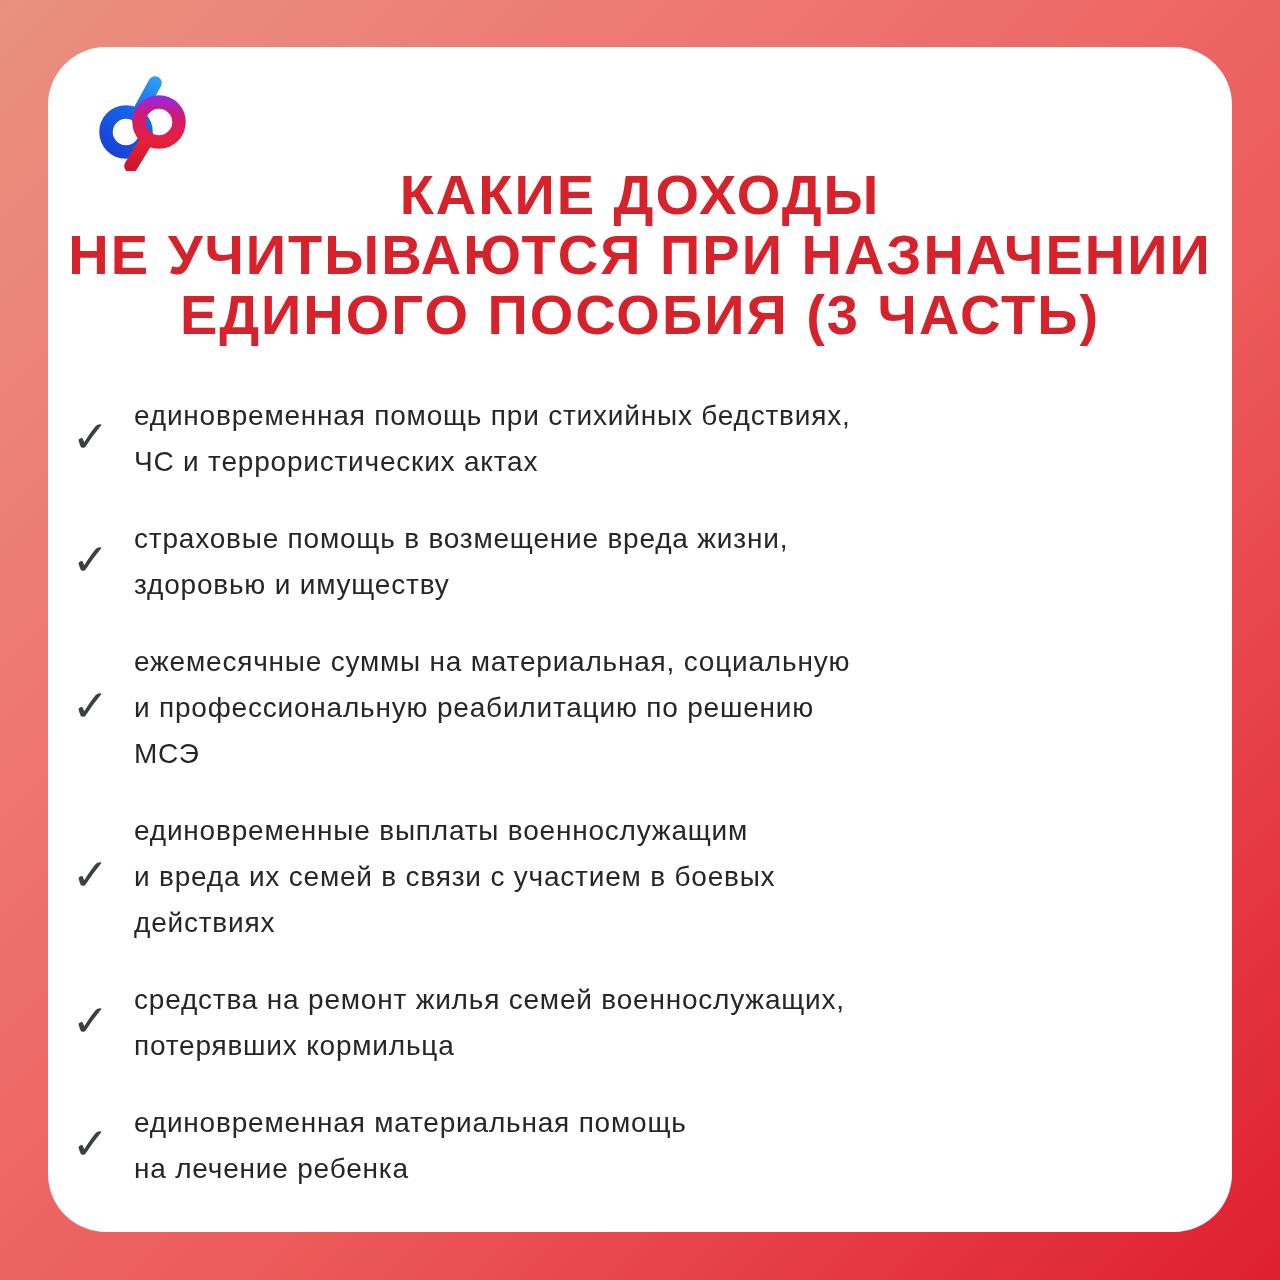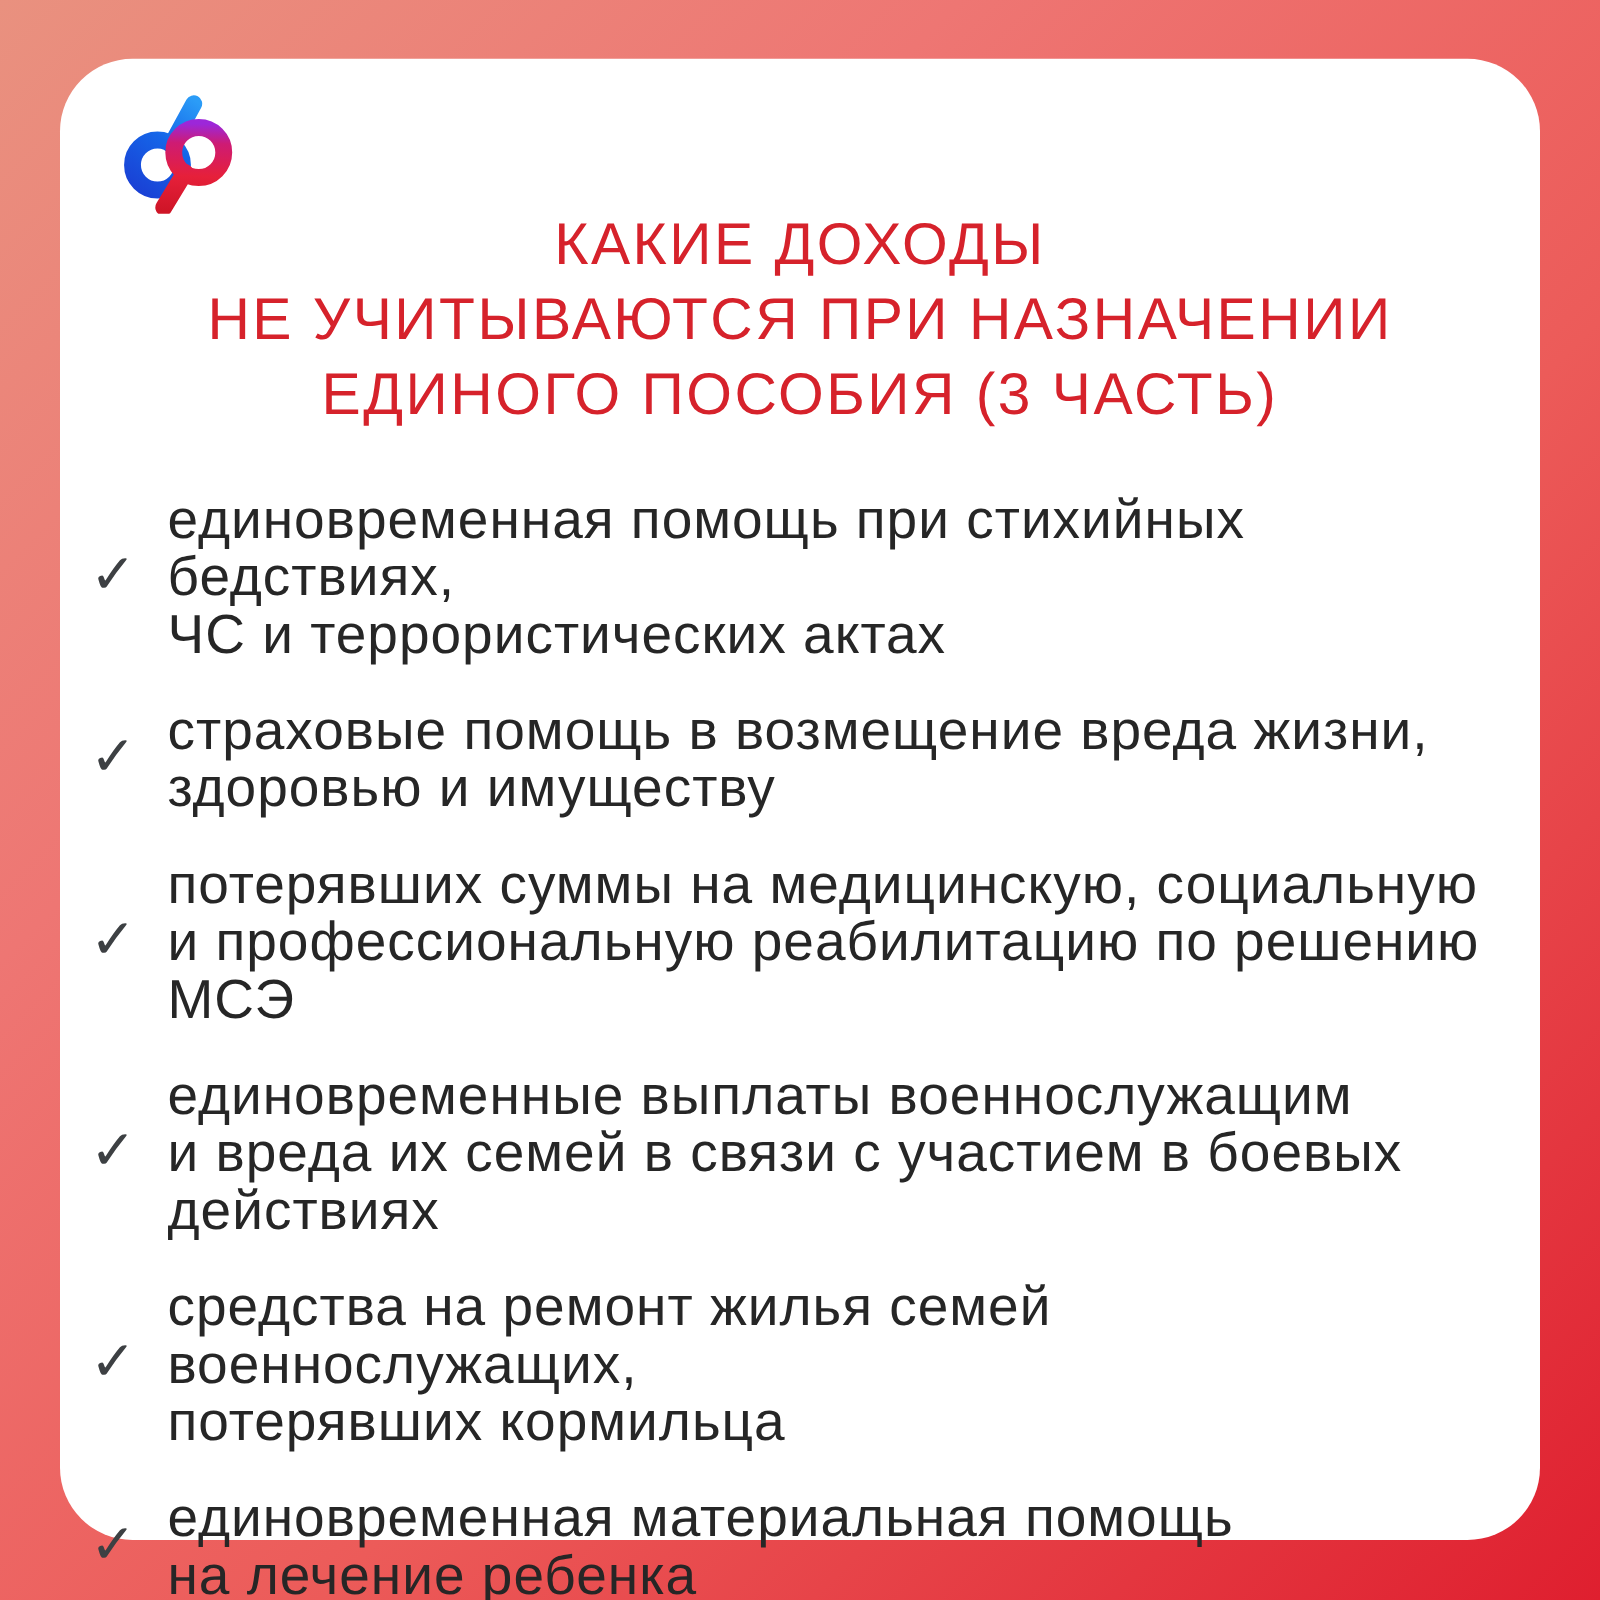--- a/index.html
+++ b/index.html
@@ -15,40 +15,40 @@
   .card{
     position:absolute;left:48px;top:47px;width:1184px;height:1185px;
     background:#ffffff;border-radius:58px;
   }
   .logo{
     position:absolute;left:44px;top:28px;width:102px;height:96px;
   }
   .title{
     position:absolute;left:0;right:0;top:118px;margin:0;
     text-align:center;
-    font-size:47px;line-height:60px;font-weight:400;letter-spacing:2px;
+    font-size:56px;line-height:60px;font-weight:700;letter-spacing:2px;
     color:#d6222b;
     white-space:pre-line;
   }
   .list{
     position:absolute;left:24px;right:44px;top:346px;
     display:flex;flex-direction:column;gap:31px;
   }
   .item{
     display:flex;align-items:center;
   }
   .check{
     flex:0 0 62px;width:62px;
     font-size:44px;line-height:44px;color:#3d4043;
     transform:translateY(-2px);
     font-family:"DejaVu Sans", sans-serif;
   }
   .item-text{
     flex:1 1 auto;
-    font-size:44px;line-height:46px;letter-spacing:0.8px;
+    font-size:28px;line-height:46px;letter-spacing:0.8px;
     color:#262626;
     white-space:pre-line;
   }
 </style>
 </head>
 <body>
 
 <div class="bg">
   <div class="card">
 
@@ -87,21 +87,21 @@
       </div>
 
       <div class="item">
         <span class="check">✓</span>
         <span class="item-text">страховые помощь в возмещение вреда жизни,
 здоровью и имуществу</span>
       </div>
 
       <div class="item">
         <span class="check">✓</span>
-        <span class="item-text">потерявших суммы на медицинскую, социальную
+        <span class="item-text">ежемесячные суммы на материальная, социальную
 и профессиональную реабилитацию по решению
 МСЭ</span>
       </div>
 
       <div class="item">
         <span class="check">✓</span>
         <span class="item-text">единовременные выплаты военнослужащим
 и вреда их семей в связи с участием в боевых
 действиях</span>
       </div>

